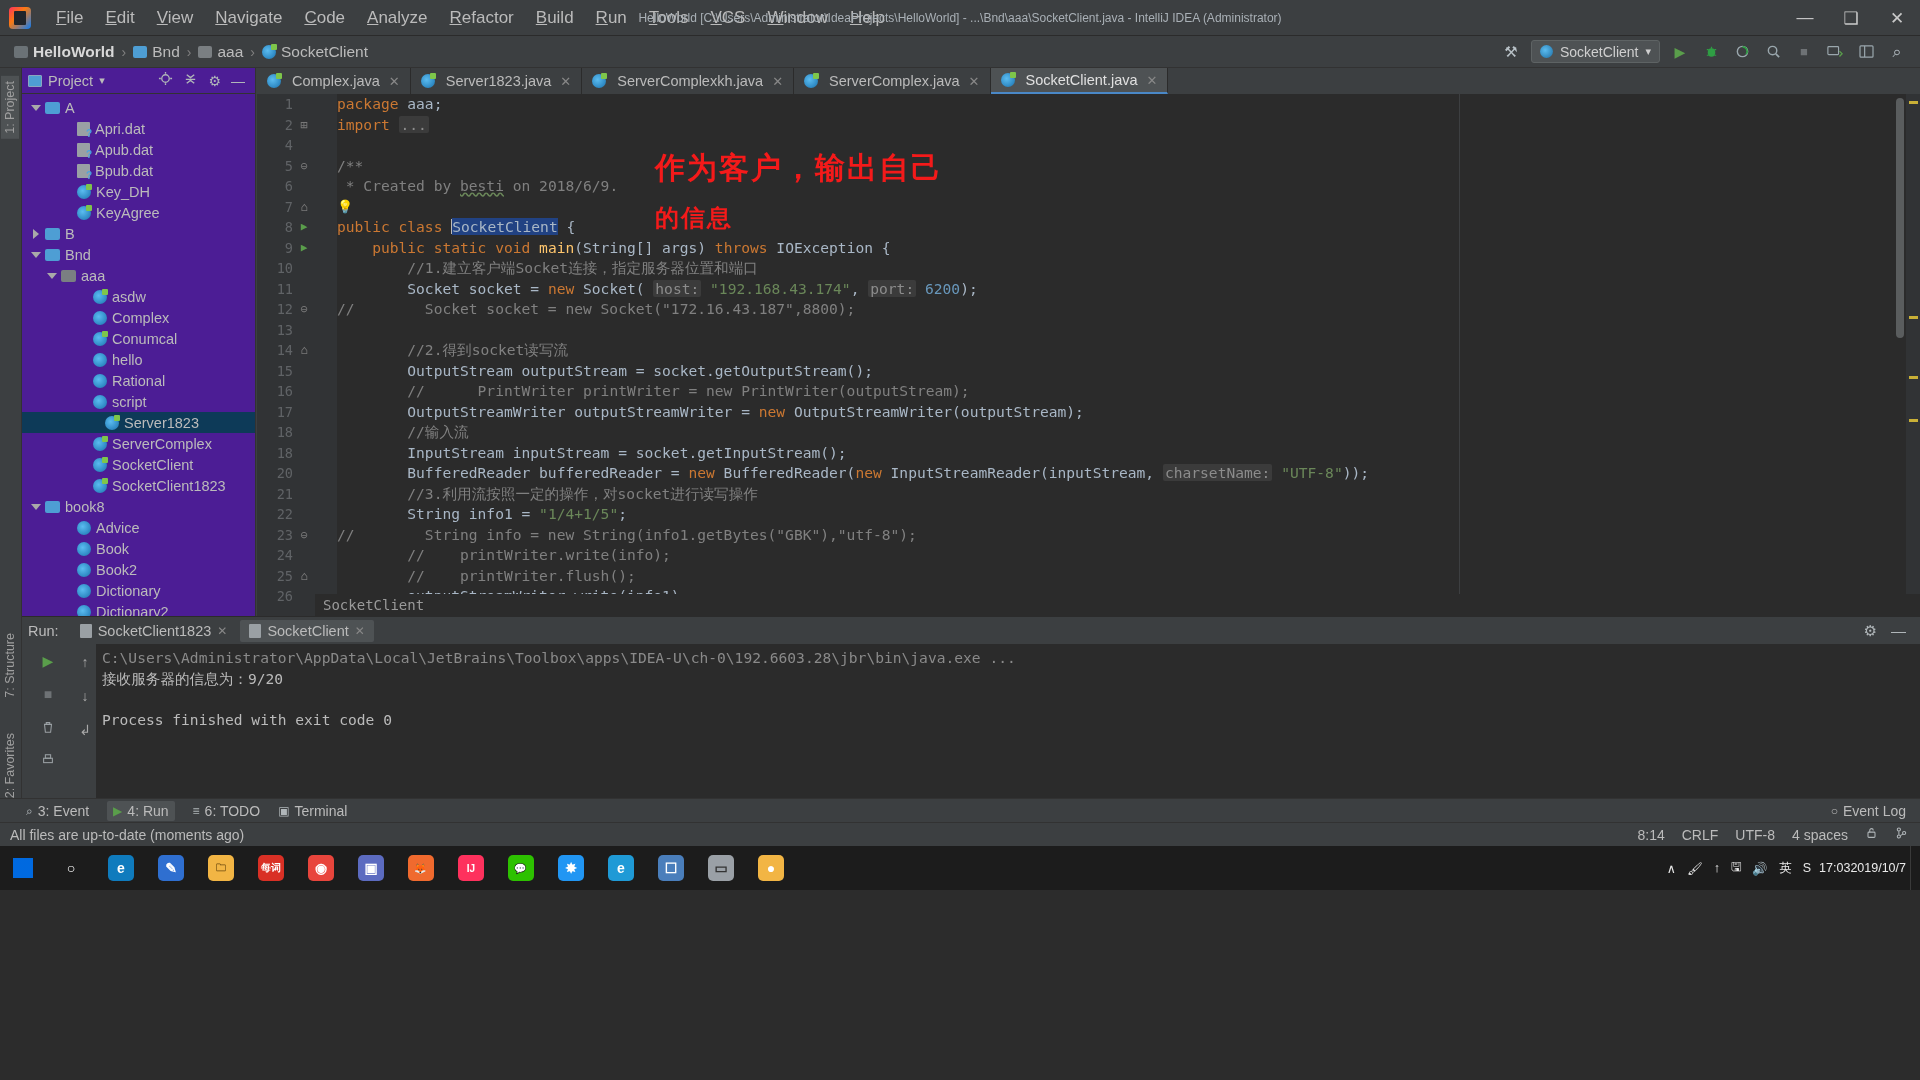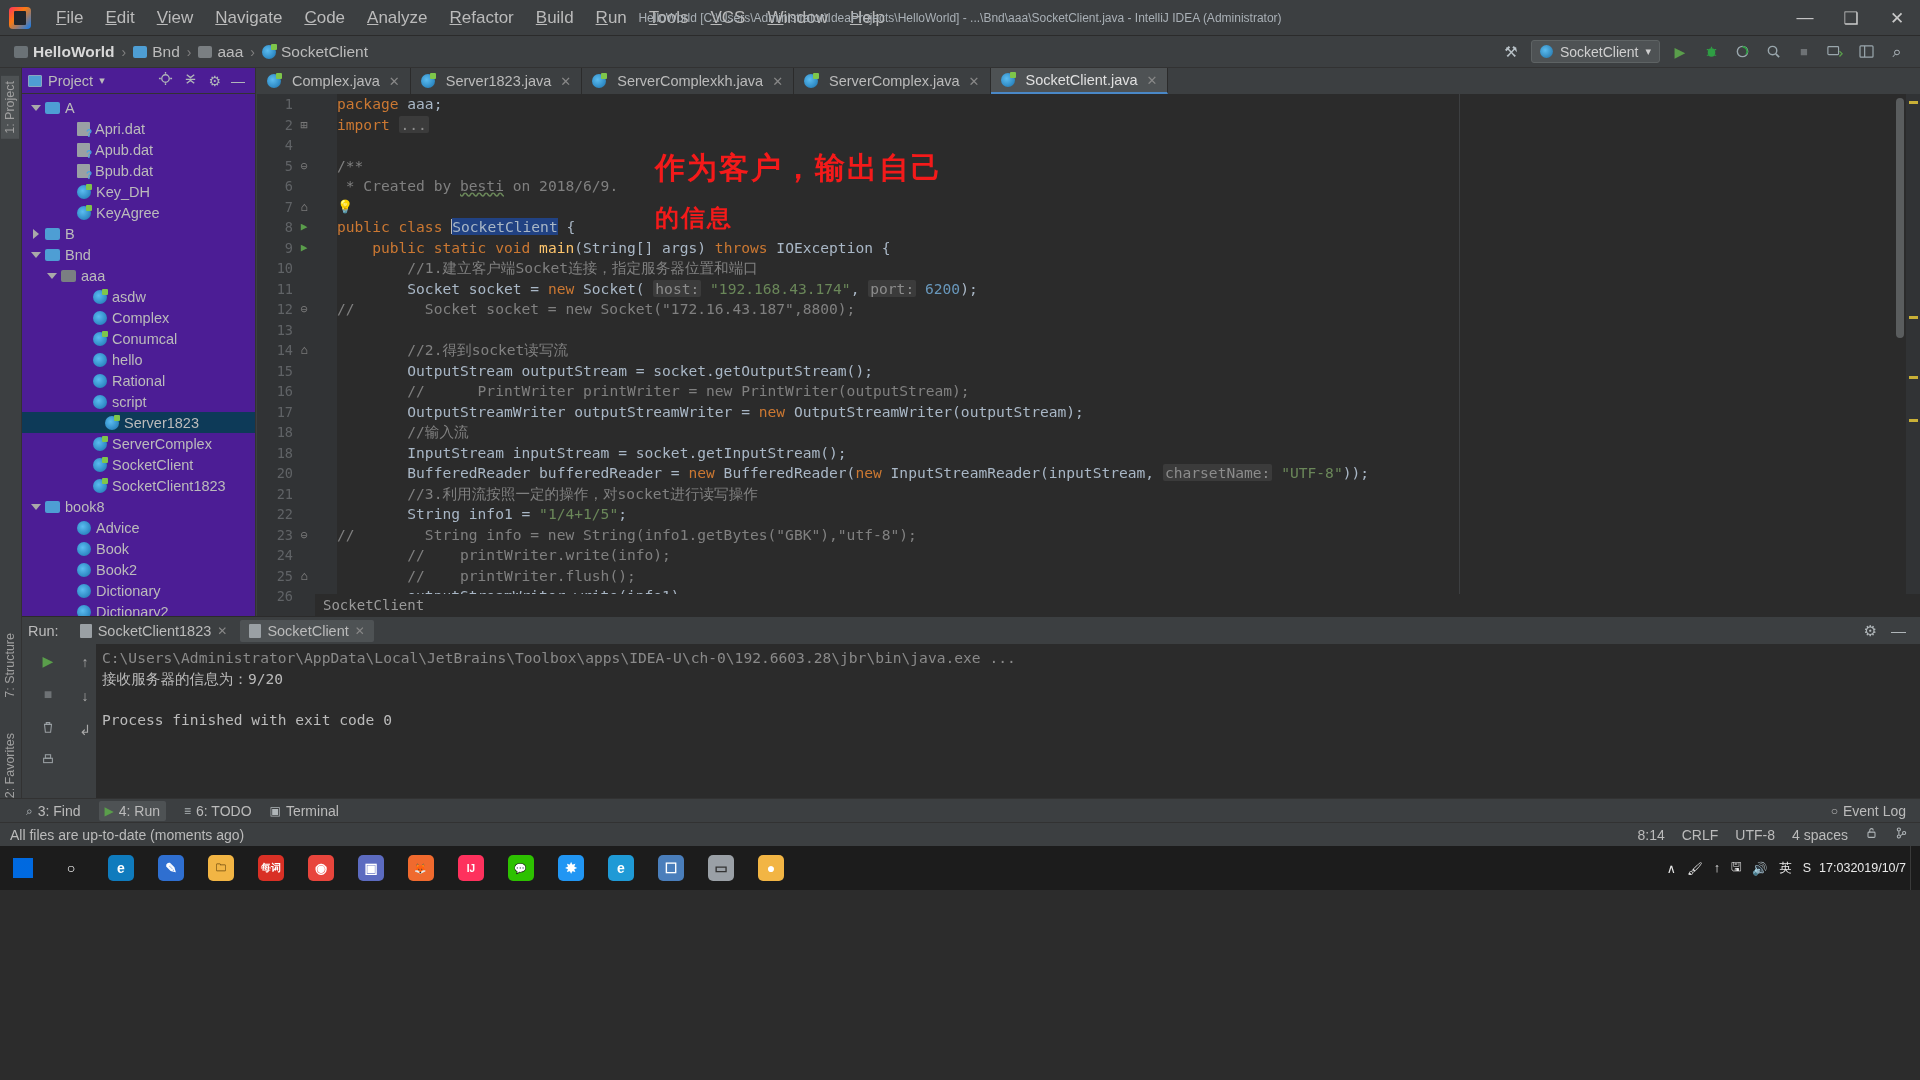--- a/index.html
+++ b/index.html
@@ -624,21 +624,21 @@
           <div class="">接收服务器的信息为：9/20</div>
           <div class="">&nbsp;</div>
           <div class="">Process finished with exit code 0</div>
         </div>
     </div>
   </div>
 
   <div class="bottombar" id="bottombar">
       <div class="bb">
         <span style="font-size:12px;color:#b0b6b9">⌕</span>
-        <span>3: Find</span>
+        <span>3: Event</span>
       </div>
       <div class="bb active">
         <span style="font-size:12px;color:#5a9e4b">▶</span>
         <span>4: Run</span>
       </div>
       <div class="bb">
         <span style="font-size:12px;color:#b0b6b9">≡</span>
         <span>6: TODO</span>
       </div>
       <div class="bb">

